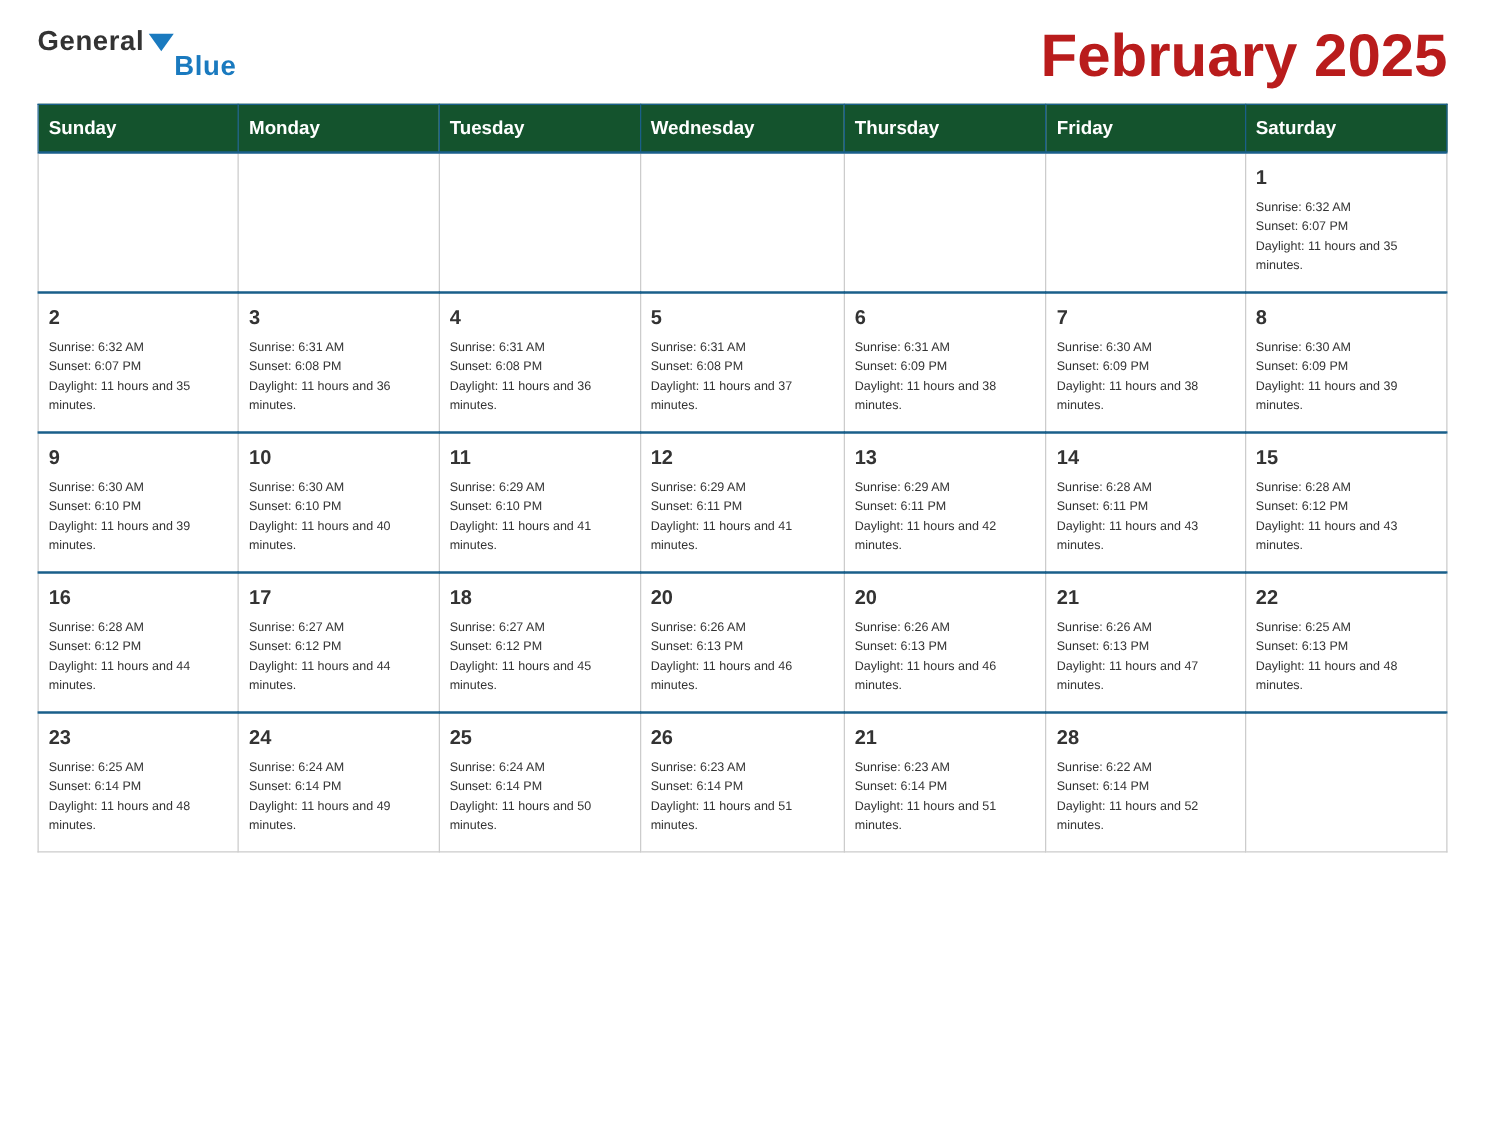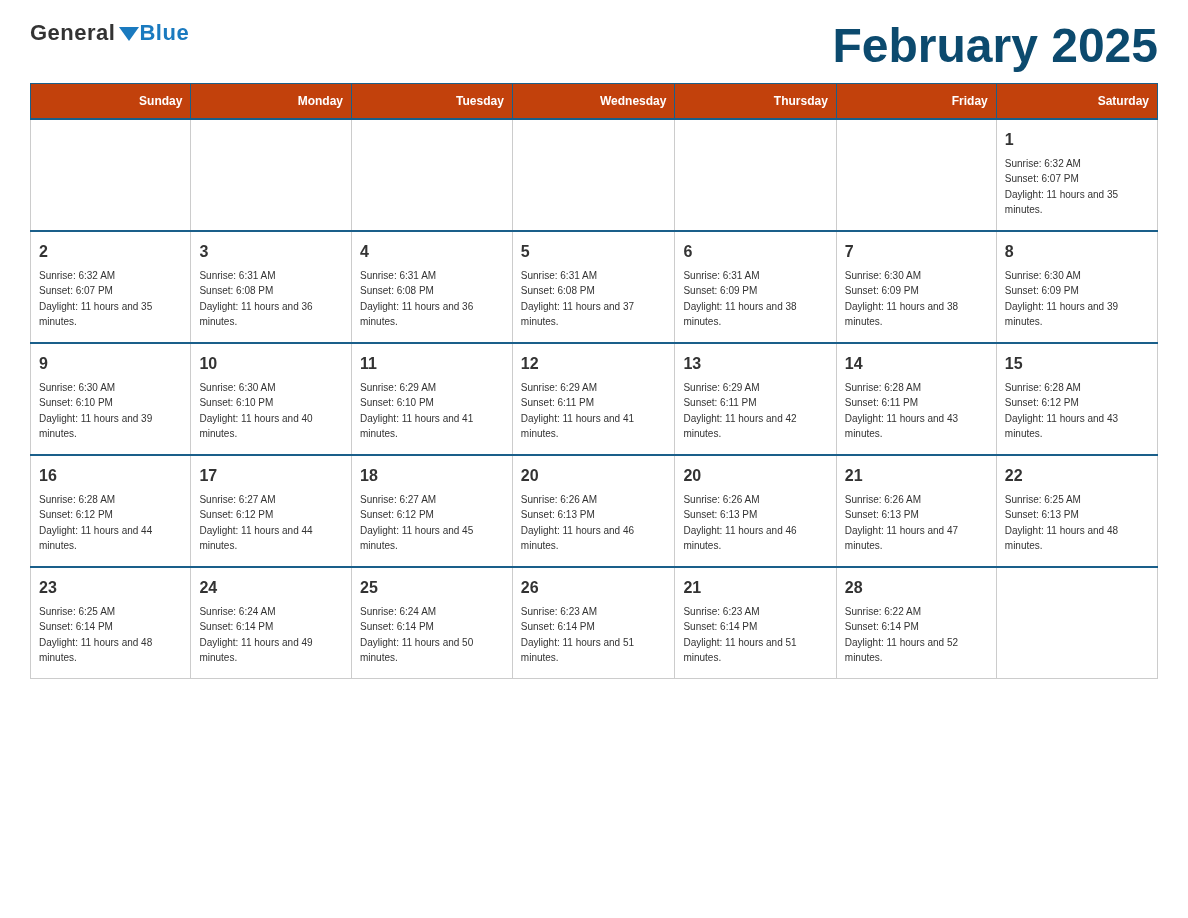--- a/index.html
+++ b/index.html
@@ -24,60 +24,61 @@
       font-size: 22px;
       font-weight: bold;
       color: #333;
       letter-spacing: 0.5px;
     }
     .logo-text-blue {
       font-size: 22px;
       font-weight: bold;
       color: #1a7abf;
       letter-spacing: 0.5px;
+      margin-top: 20px;
     }
     .logo-line {
       display: flex;
       align-items: center;
     }
     .logo-triangle {
       width: 0;
       height: 0;
       border-left: 10px solid transparent;
       border-right: 10px solid transparent;
       border-top: 14px solid #1a7abf;
       margin-left: 4px;
       margin-top: 2px;
     }
     .title-block {
       text-align: right;
     }
     .title-block h1 {
       font-size: 48px;
       font-weight: bold;
-      color: #0c4a6e;
+      color: #b91c1c;
       line-height: 1.1;
     }
     .title-block .subtitle {
       font-size: 20px;
       color: #555;
       margin-top: 4px;
     }
     .calendar-table {
       width: 100%;
       border-collapse: collapse;
       margin-top: 10px;
     }
     .calendar-table thead tr th {
-      background-color: #c2410c;
+      background-color: #14532d;
       color: #fff;
-      font-size: 12px;
+      font-size: 15px;
       font-weight: bold;
       padding: 10px 8px;
-      text-align: right;
+      text-align: left;
       border: 1px solid #1a5f8a;
     }
     .calendar-table tbody tr {
       border-top: 2px solid #1a5f8a;
     }
     .calendar-table tbody tr td {
       vertical-align: top;
       padding: 8px 8px 12px 8px;
       border-left: 1px solid #ccc;
       border-right: 1px solid #ccc;

